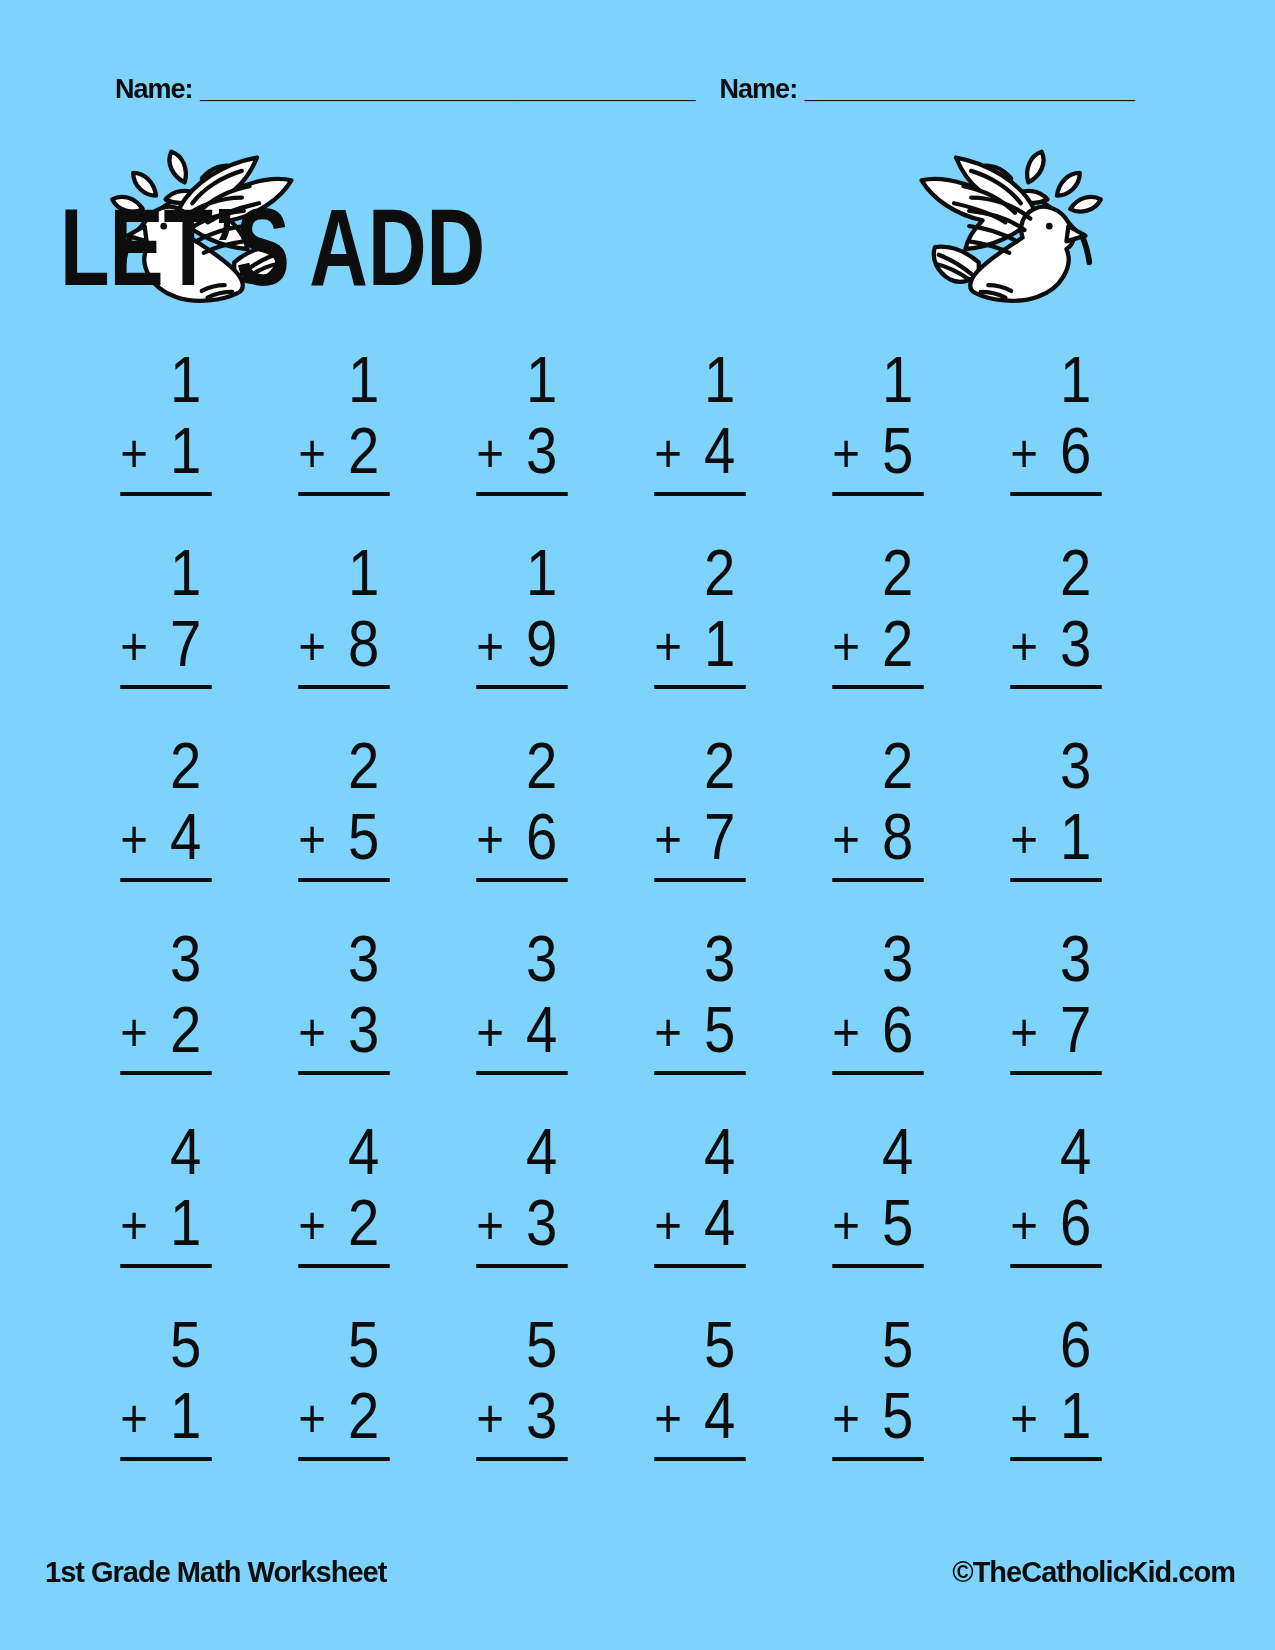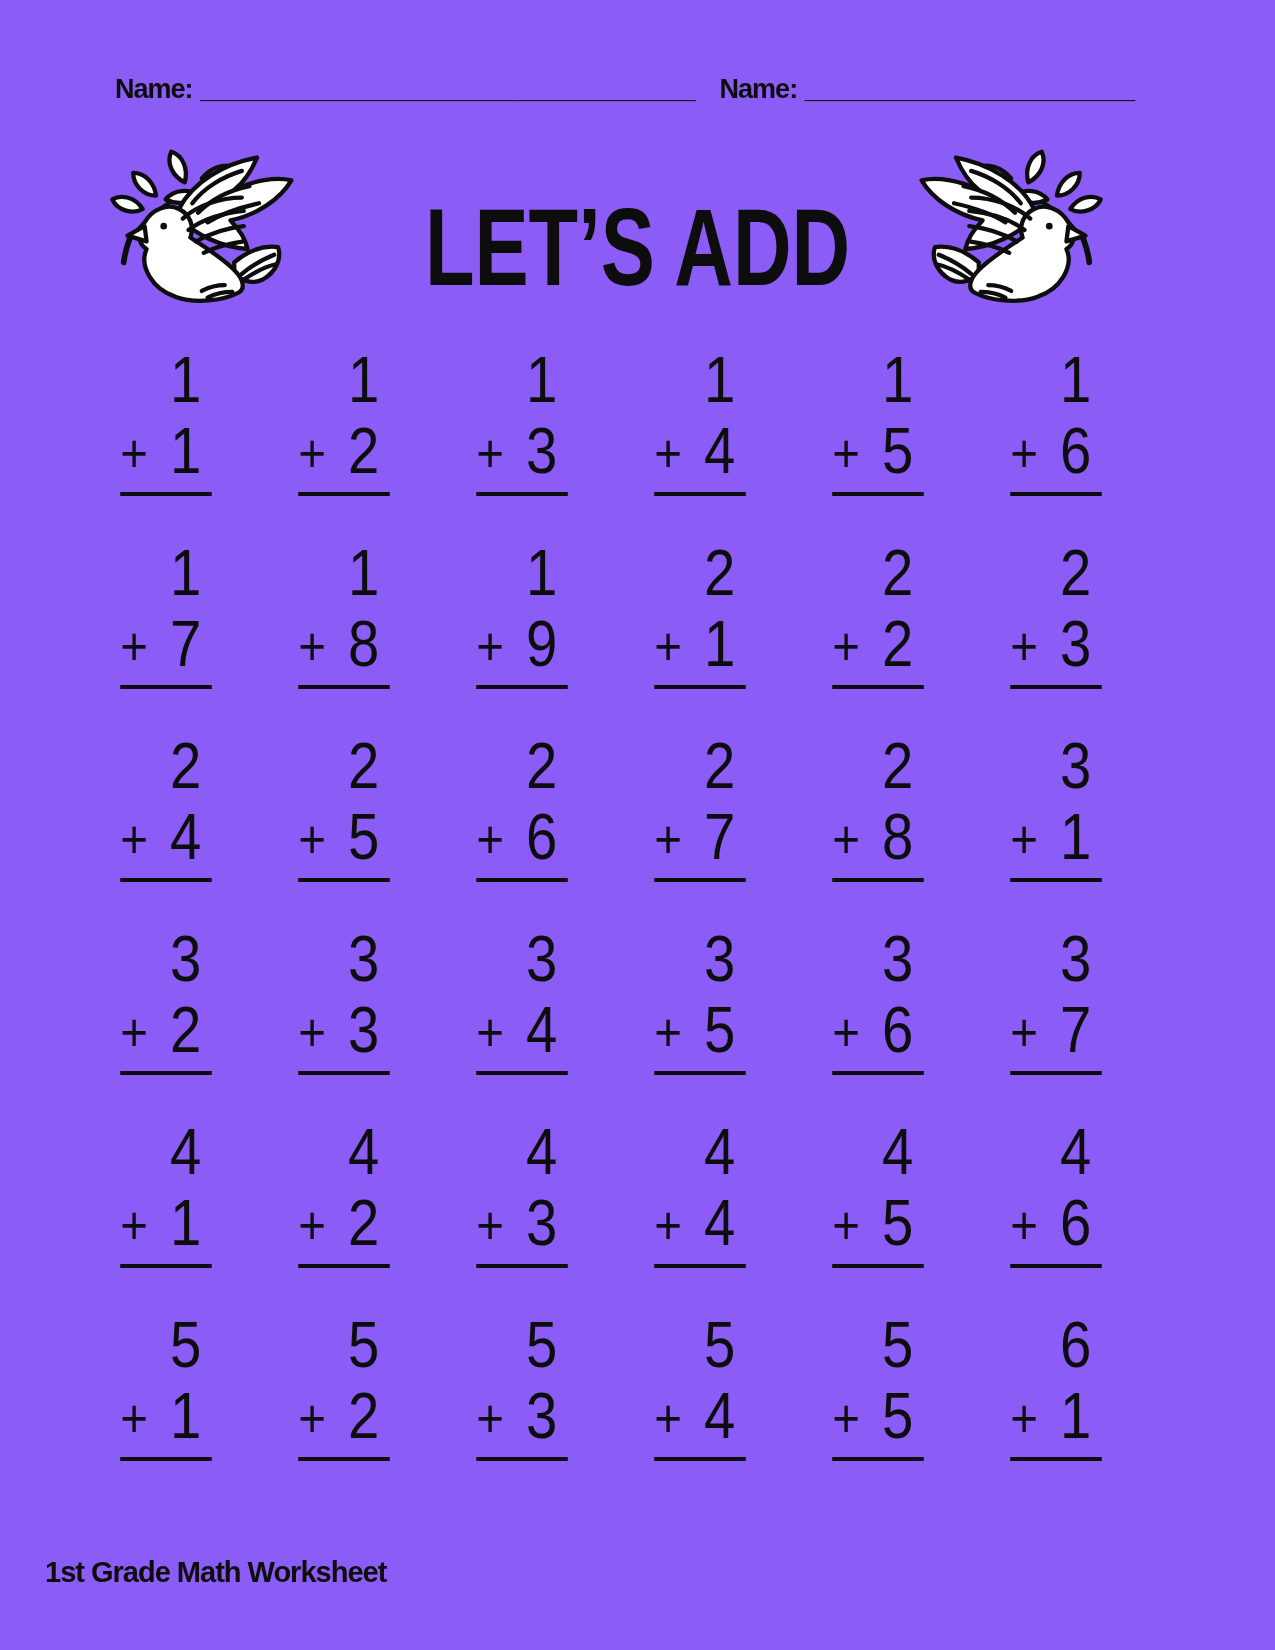--- a/index.html
+++ b/index.html
@@ -1,36 +1,36 @@
 <!DOCTYPE html>
 <html><head>
 <meta charset="utf-8">
 <style>
   html,body { margin:0; padding:0; background:#e8e8e8; }
   .page {
     position:relative;
     width:1275px; height:1650px;
     margin:0 auto;
-    background:#8b5cf6;
+    background:#7dd3fc;
     color:#0d0d0d;
     font-family:"Liberation Sans", sans-serif;
     overflow:hidden;
   }
 
   
   .header-row {
     position:absolute; top:74px; left:115px; right:140px;
     display:flex; justify-content:space-between; align-items:baseline;
     font-weight:bold; font-size:27px; white-space:nowrap;
   }
   .field-label { letter-spacing:-1px; }
   .field-line { font-weight:bold; letter-spacing:0; }
 
   
-  .title-row { position:absolute; top:188px; left:0; width:100%; text-align:center; }
+  .title-row { position:absolute; top:188px; left:0; width:100%; }
   .title-text {
     display:inline-block;
     font-size:104px; font-weight:bold; letter-spacing:0px;
     transform:scaleX(0.78) scaleY(1.05);
     transform-origin:center;
     color:#0d0d0d;
   }
   .dove { position:absolute; top:148px; width:205px; height:162px; }
   .dove-left  { left:106px; }
   .dove-right { right:168px; transform:scaleX(-1); }
@@ -433,15 +433,16 @@
     <div class="top">6</div>
     <div class="bottom">
       <span class="plus">+</span>
       <span class="addend">1</span>
     </div>
   </div>
 </div>
 
   <div class="footer-row">
     <span>1st Grade Math Worksheet</span>
+    <span>©TheCatholicKid.com</span>
   </div>
 
 </div>
 
 </body></html>

